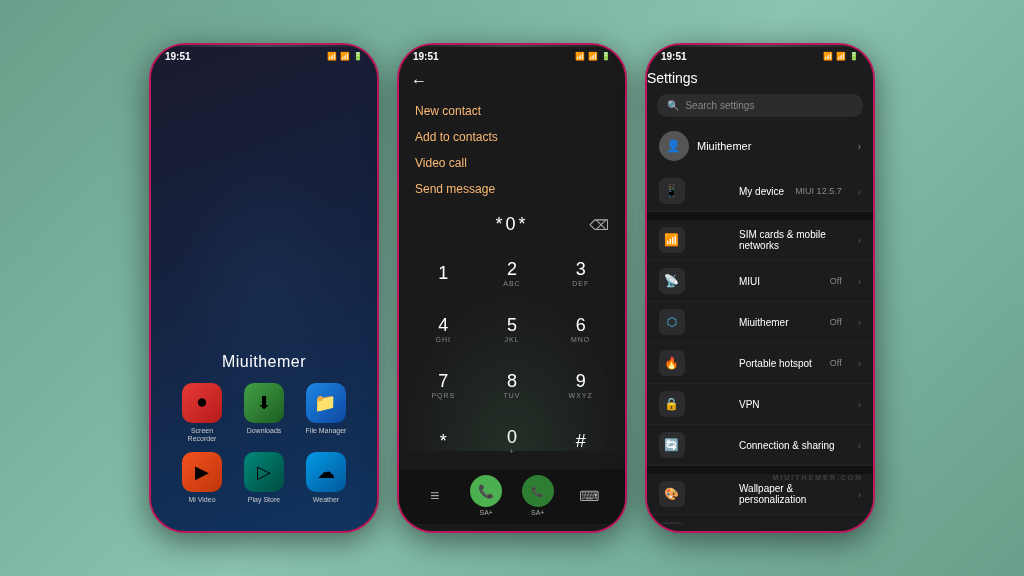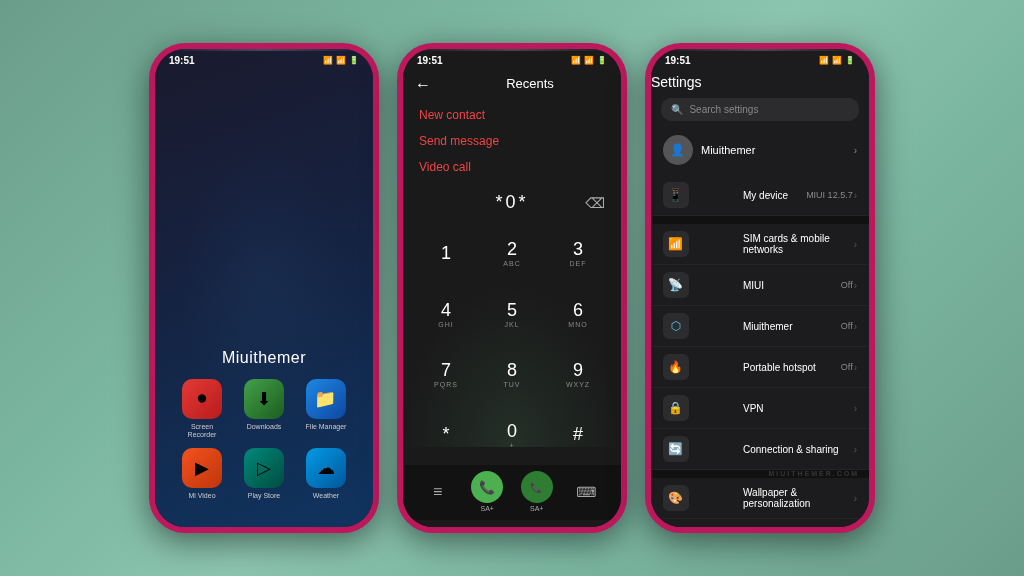--- a/index.html
+++ b/index.html
@@ -14,21 +14,21 @@
       overflow: hidden;
       font-family: 'Segoe UI', Arial, sans-serif;
     }
 
     
     .phone {
       width: 230px;
       height: 490px;
       background: #1a1a1a;
       border-radius: 36px;
-      border: 6px solid #be185d;
+      border: 2px solid #be185d;
       position: relative;
       overflow: hidden;
       box-shadow: 0 8px 32px rgba(0,0,0,0.5), inset 0 1px 0 rgba(255,255,255,0.1);
     }
     .phone::before {
       content: '';
       position: absolute;
       top: 0; left: 0; right: 0;
       height: 2px;
       background: linear-gradient(90deg, transparent, rgba(255,255,255,0.2), transparent);
@@ -155,21 +155,21 @@
       color: #fff;
       font-size: 16px;
     }
     .recents-actions {
       padding: 8px 16px;
       display: flex;
       flex-direction: column;
       gap: 12px;
     }
     .recents-action {
-      color: #ef4444;
+      color: #fdba74;
       font-size: 12px;
     }
     .dialer-display {
       display: flex;
       align-items: center;
       justify-content: center;
       padding: 10px 16px;
       position: relative;
     }
     .dialer-number {
@@ -312,21 +312,21 @@
       align-items: center;
       justify-content: center;
       font-size: 12px;
       flex-shrink: 0;
     }
     .settings-item-info { flex: 1; padding-left: 44px; }
     .settings-item-label { color: #fff; font-size: 10px; }
     .settings-item-right {
       display: flex;
       align-items: center;
-      gap: 1px;
+      gap: 16px;
     }
     .settings-item-status { color: #888; font-size: 9px; }
     .settings-arrow { color: #555; font-size: 10px; }
     .divider {
       height: 8px;
       background: #111;
     }
     .miuithemer-watermark {
       position: absolute;
       bottom: 50px;
@@ -392,26 +392,26 @@
     <span class="time">19:51</span>
     <div class="status-icons">
       <span>📶</span>
       <span>📶</span>
       <span>🔋</span>
     </div>
   </div>
   <div class="recents-content">
     <div class="recents-header">
       <span class="back-arrow">←</span>
-      <span class="recents-title">Recents</span>
     </div>
     <div class="recents-actions">
       <span class="recents-action">New contact</span>
+      <span class="recents-action">Add to contacts</span>
+      <span class="recents-action">Video call</span>
       <span class="recents-action">Send message</span>
-      <span class="recents-action">Video call</span>
     </div>
     <div class="dialer-display">
       <span class="dialer-number">*0*</span>
       <span class="dialer-backspace">⌫</span>
     </div>
     <div class="dialer-grid">
       <div class="dialer-key">
           <span class="num">1</span>
           <span class="letters"></span>
         </div>

